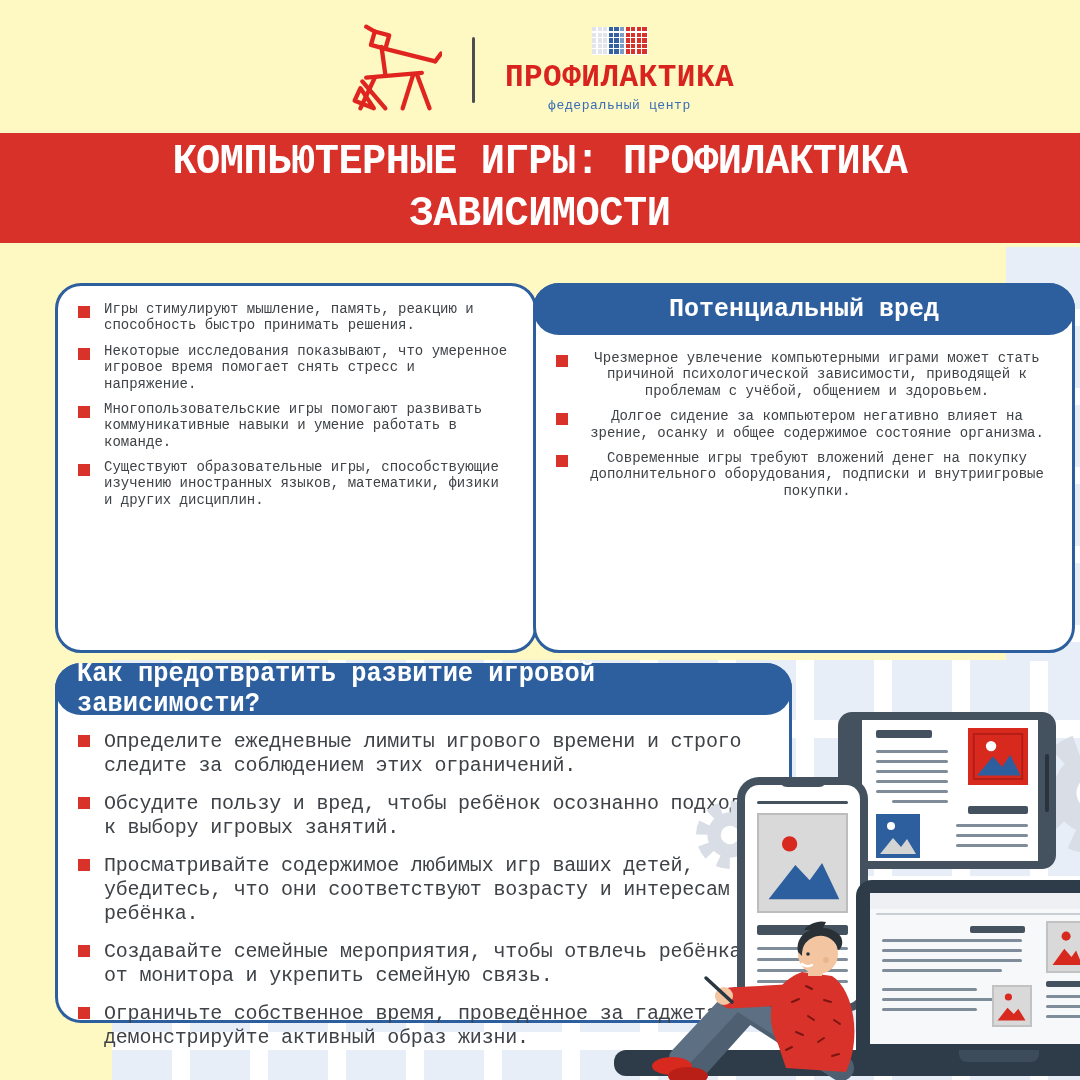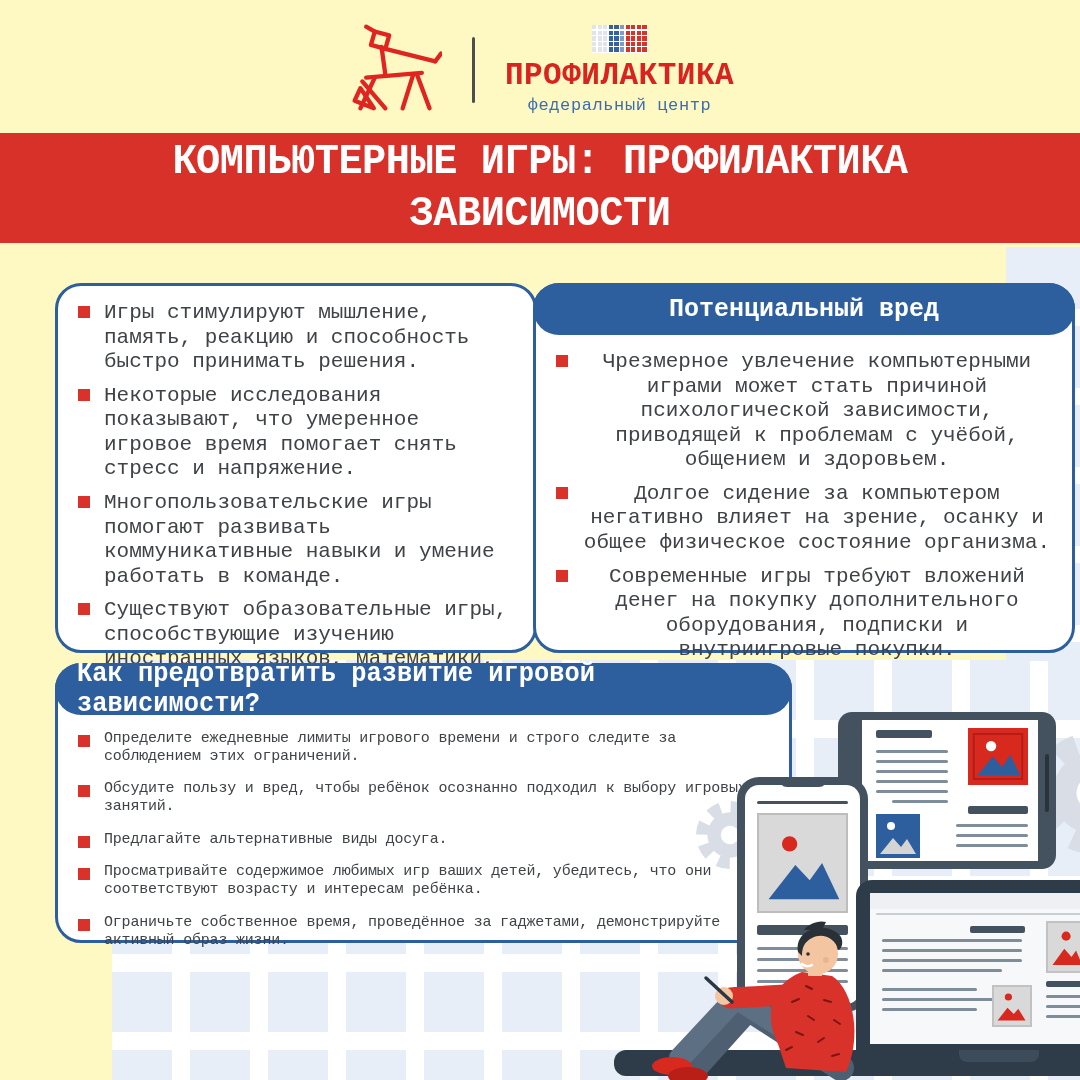--- a/index.html
+++ b/index.html
@@ -31,21 +31,21 @@
   .brand { display:flex; flex-direction:column; align-items:center; }
   .mosaic {
     width:56px; height:28px; margin-bottom:5px;
     background-color:#ffffff;
     background-image:
       repeating-linear-gradient(to right, rgba(255,255,255,0) 0 4.3px, #ffffff 4.3px 5.6px),
       repeating-linear-gradient(to bottom, rgba(255,255,255,0) 0 4.3px, #ffffff 4.3px 5.6px),
       linear-gradient(to right, #e1e4ea 0 16px, #34619f 16px 27px, #7f9cc7 27px 33px, #d8322b 33px 56px);
   }
   .brand-name { color:#d8231f; font-weight:bold; font-size:31px; letter-spacing:0.5px; }
-  .brand-sub  { color:#3a6db5; font-size:17px; margin-top:3px; letter-spacing:0.6px; }
+  .brand-sub  { color:#3a6db5; font-size:13px; margin-top:3px; letter-spacing:0.6px; }
 
   
   .banner {
     position:absolute; left:0; top:133px; width:1080px; height:110px; z-index:1;
     background:#d7312a; display:flex; align-items:center; justify-content:center;
   }
   .banner-title {
     width:880px; color:#ffffff; font-weight:bold; font-size:42px; line-height:1.25;
     text-align:center; letter-spacing:-0.5px; transform:scaleX(0.96);
   }
@@ -56,28 +56,28 @@
     border-radius:26px; z-index:1;
   }
   .card-header {
     margin:-3px -3px 0 -3px; height:52px; background:#2d5f9e; border-radius:26px;
     display:flex; align-items:center; justify-content:center;
     color:#ffffff; font-weight:bold; font-size:25px;
   }
   .card-body { padding:15px 20px 0 20px; }
   .card-benefits  { left:55px;  top:283px; width:482px; height:370px; }
   .card-harm      { left:533px; top:283px; width:542px; height:370px;text-align:center; }
-  .card-prevention{ left:55px;  top:663px; width:737px; height:280px; }
+  .card-prevention{ left:55px;  top:663px; width:737px; height:360px; }
   .card-prevention .card-header { font-size:27px; transform-origin:center; }
   .card-prevention .card-header span { display:inline-block; transform:scaleX(0.94); }
 
   ul.blist { list-style:none; }
-  ul.blist li { display:flex; gap:14px; margin-bottom:9px; color:#3f4347; font-size:21px; line-height:1.17; }
+  ul.blist li { display:flex; gap:14px; margin-bottom:9px; color:#3f4347; font-size:14px; line-height:1.17; }
   ul.blist .bullet { flex:none; width:12px; height:12px; background:#d8322b; margin-top:5px; }
-  .card-prevention ul.blist li { font-size:15px; line-height:1.18; margin-bottom:15px; letter-spacing:-0.2px; }
+  .card-prevention ul.blist li { font-size:20px; line-height:1.18; margin-bottom:15px; letter-spacing:-0.2px; }
 
   
   .gear { position:absolute; z-index:2; }
   .gear svg { display:block; }
 
   .tablet {
     position:absolute; left:838px; top:712px; width:218px; height:157px; z-index:3;
     background:#44525f; border-radius:14px;
   }
   .tablet .cam { position:absolute; left:8px; top:50%; margin-top:-5px; width:10px; height:10px; border-radius:50%; background:#28333d; }
@@ -170,21 +170,21 @@
   <div class="card card-harm">
     <div class="card-header">Потенциальный вред</div>
     <div class="card-body">
       <ul class="blist">
         <li>
             <span class="bullet"></span>
             <span>Чрезмерное увлечение компьютерными играми может стать причиной психологической зависимости, приводящей к проблемам с учёбой, общением и здоровьем.</span>
           </li>
         <li>
             <span class="bullet"></span>
-            <span>Долгое сидение за компьютером негативно влияет на зрение, осанку и общее физическое состояние организма.</span>
+            <span>Долгое сидение за компьютером негативно влияет на зрение, осанку и общее содержимое состояние организма.</span>
           </li>
         <li>
             <span class="bullet"></span>
             <span>Современные игры требуют вложений денег на покупку дополнительного оборудования, подписки и внутриигровые покупки.</span>
           </li>
       </ul>
     </div>
   </div>
 
   <div class="card card-prevention">
@@ -196,25 +196,25 @@
         <li>
             <span class="bullet"></span>
             <span>Определите ежедневные лимиты игрового времени и строго следите за соблюдением этих ограничений.</span>
           </li>
         <li>
             <span class="bullet"></span>
             <span>Обсудите пользу и вред, чтобы ребёнок осознанно подходил к выбору игровых занятий.</span>
           </li>
         <li>
             <span class="bullet"></span>
-            <span>Предлагайте альтернативные виды досуга.</span>
-          </li>
-        <li>
-            <span class="bullet"></span>
             <span>Просматривайте содержимое любимых игр ваших детей, убедитесь, что они соответствуют возрасту и интересам ребёнка.</span>
+          </li>
+        <li>
+            <span class="bullet"></span>
+            <span>Создавайте семейные мероприятия, чтобы отвлечь ребёнка от монитора и укрепить семейную связь.</span>
           </li>
         <li>
             <span class="bullet"></span>
             <span>Ограничьте собственное время, проведённое за гаджетами, демонстрируйте активный образ жизни.</span>
           </li>
       </ul>
     </div>
   </div>
 
   <div class="gear" style="left:688px; top:793px; width:84px; height:84px;">

